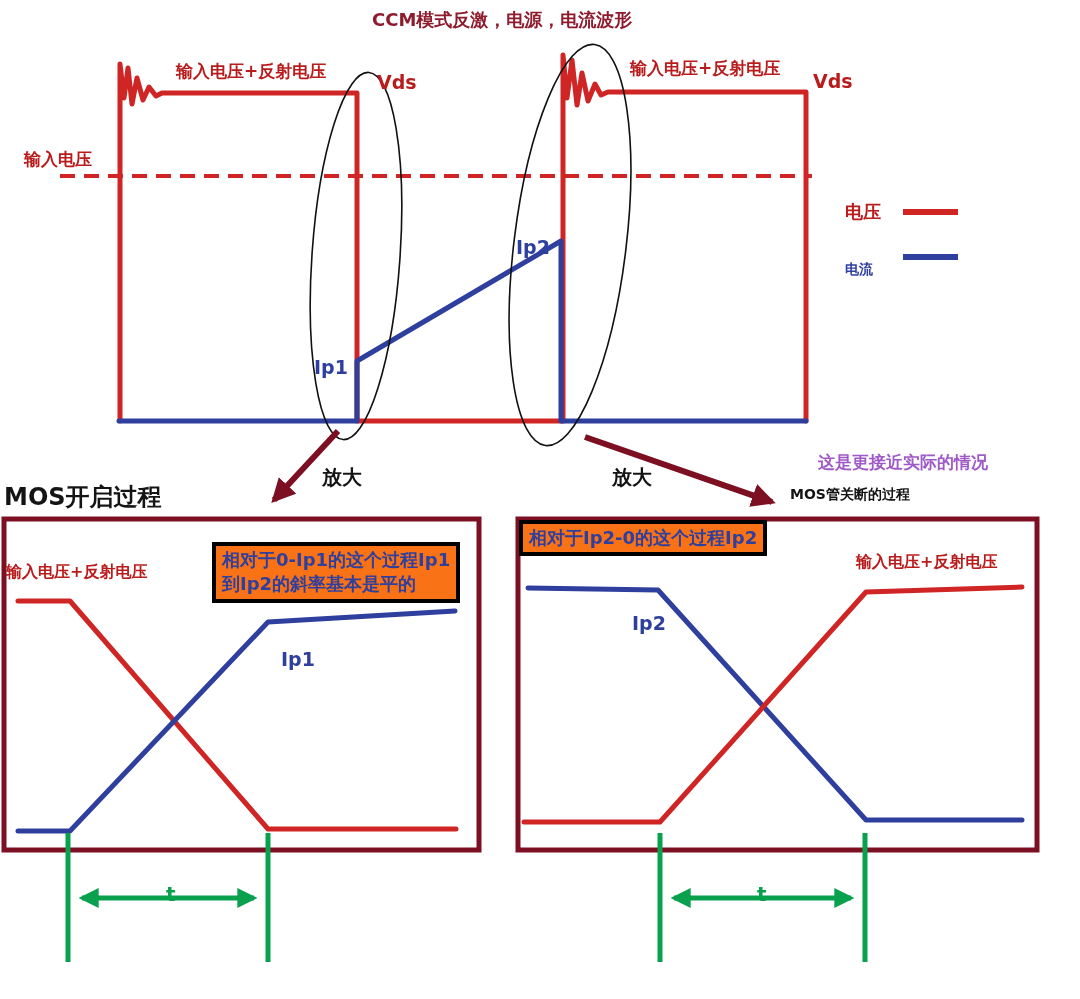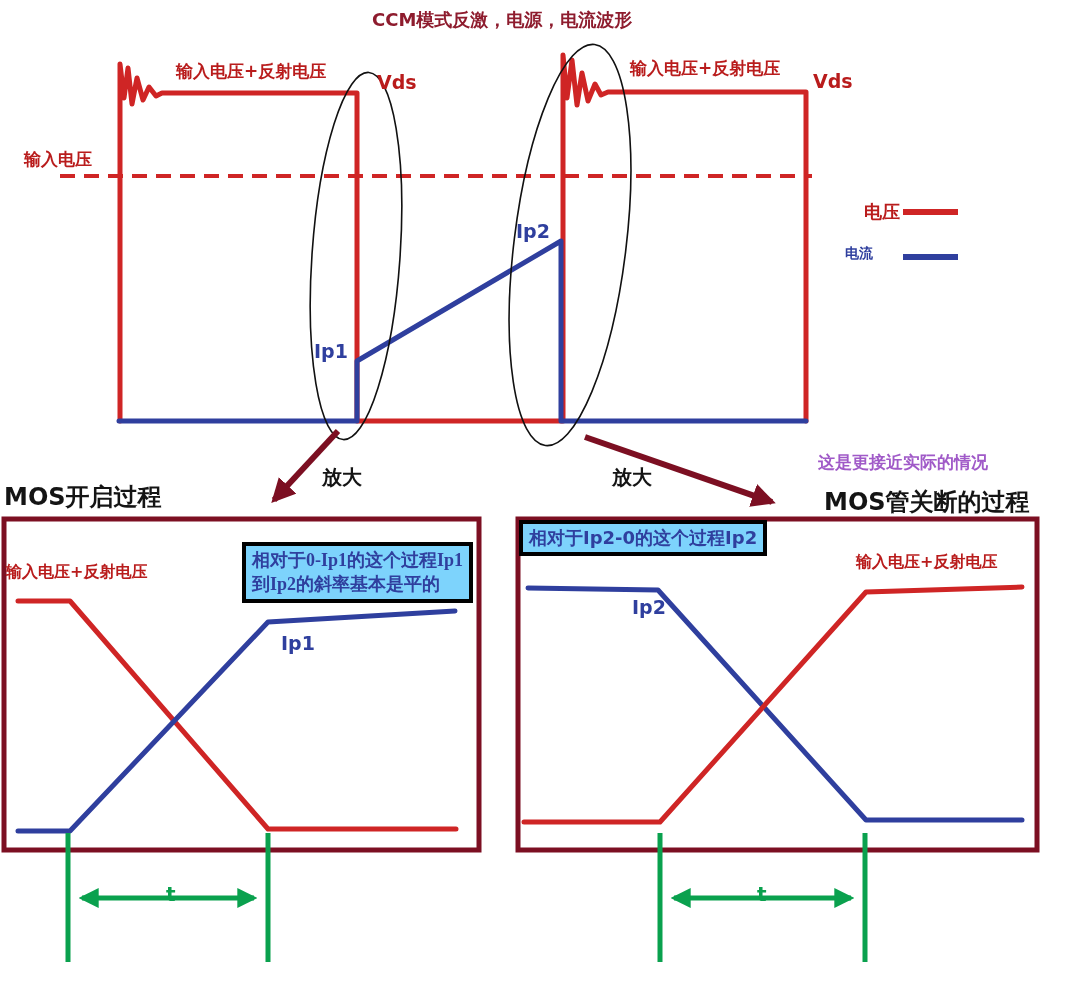--- a/index.html
+++ b/index.html
@@ -3,27 +3,27 @@
 <meta charset="utf-8">
 <style>
   html,body{margin:0;padding:0;background:#ffffff;}
   .canvas{
     position:relative;width:1080px;height:999px;background:#ffffff;
     font-family:"DejaVu Sans","Liberation Sans",sans-serif;overflow:hidden;
   }
   svg.layer{position:absolute;left:0;top:0;z-index:1;}
   .label{position:absolute;z-index:2;font-weight:bold;white-space:nowrap;}
   .red{color:#b91c1c;}
-  .blue{color:#2f3f9e;}
+  .blue{color:#2f3f9e;margin-top:16px;}
   .darkred{color:#8e1c2e;}
   .green{color:#0aa14e;}
   .purple{color:#a05ac8;}
   .black{color:#141414;}
   .callout{
-    position:absolute;z-index:3;border:4px solid #000;background:#7dd3fc;
+    position:absolute;z-index:3;border:4px solid #000;background:#f97316;
     color:#2f3f9e;font-weight:bold;font-size:18px;line-height:1.35;
     padding:2px 6px;white-space:nowrap;
   }
 </style>
 </head>
 <body>
 
 <div class="canvas">
 
   <svg class="layer" width="1080" height="999" viewBox="0 0 1080 999">
@@ -73,41 +73,41 @@
 
   <div class="label red" style="left:176px;top:60px;font-size:17px;">输入电压+反射电压</div>
   <div class="label red" style="left:377px;top:71px;font-size:19px;">Vds</div>
   <div class="label red" style="left:630px;top:57px;font-size:17px;">输入电压+反射电压</div>
   <div class="label red" style="left:813px;top:70px;font-size:19px;">Vds</div>
   <div class="label red" style="left:4px;top:148px;font-size:17px;margin-left:20px;">输入电压</div>
 
   <div class="label blue" style="left:314px;top:340px;font-size:19px;">Ip1</div>
   <div class="label blue" style="left:516px;top:220px;font-size:19px;">Ip2</div>
 
-  <div class="label red" style="left:845px;top:200px;font-size:18px;margin-left:19px;">电压</div>
+  <div class="label red" style="left:845px;top:200px;font-size:18px;">电压</div>
   <div class="label blue" style="left:845px;top:245px;font-size:14px;">电流</div>
 
   <div class="label purple" style="left:818px;top:451px;font-size:17px;">这是更接近实际的情况</div>
 
   <div class="label black" style="left:322px;top:464px;font-size:20px;">放大</div>
   <div class="label black" style="left:612px;top:464px;font-size:20px;">放大</div>
 
   <div class="label black" style="left:4px;top:481px;font-size:24px;">MOS开启过程</div>
-  <div class="label black" style="left:824px;top:486px;font-size:24px;">MOS管关断的过程</div>
+  <div class="label black" style="left:790px;top:486px;font-size:14px;">MOS管关断的过程</div>
 
   <div class="label red" style="left:6px;top:562px;font-size:16px;">输入电压+反射电压</div>
   <div class="label blue" style="left:281px;top:632px;font-size:19px;">Ip1</div>
 
   <div class="label blue" style="left:632px;top:596px;font-size:19px;">Ip2</div>
   <div class="label red" style="left:856px;top:552px;font-size:16px;">输入电压+反射电压</div>
 
   <div class="label green" style="left:166px;top:882px;font-size:20px;">t</div>
   <div class="label green" style="left:757px;top:882px;font-size:20px;">t</div>
 
-  <div class="callout" style="left:242px;top:542px;font-family:Liberation Serif, serif;">
+  <div class="callout" style="left:212px;top:542px;">
     <div>相对于0-Ip1的这个过程Ip1</div>
     <div>到Ip2的斜率基本是平的</div>
   </div>
   <div class="callout" style="left:519px;top:520px;">
     <div>相对于Ip2-0的这个过程Ip2</div>
   </div>
 
 </div>
 
 </body></html>

